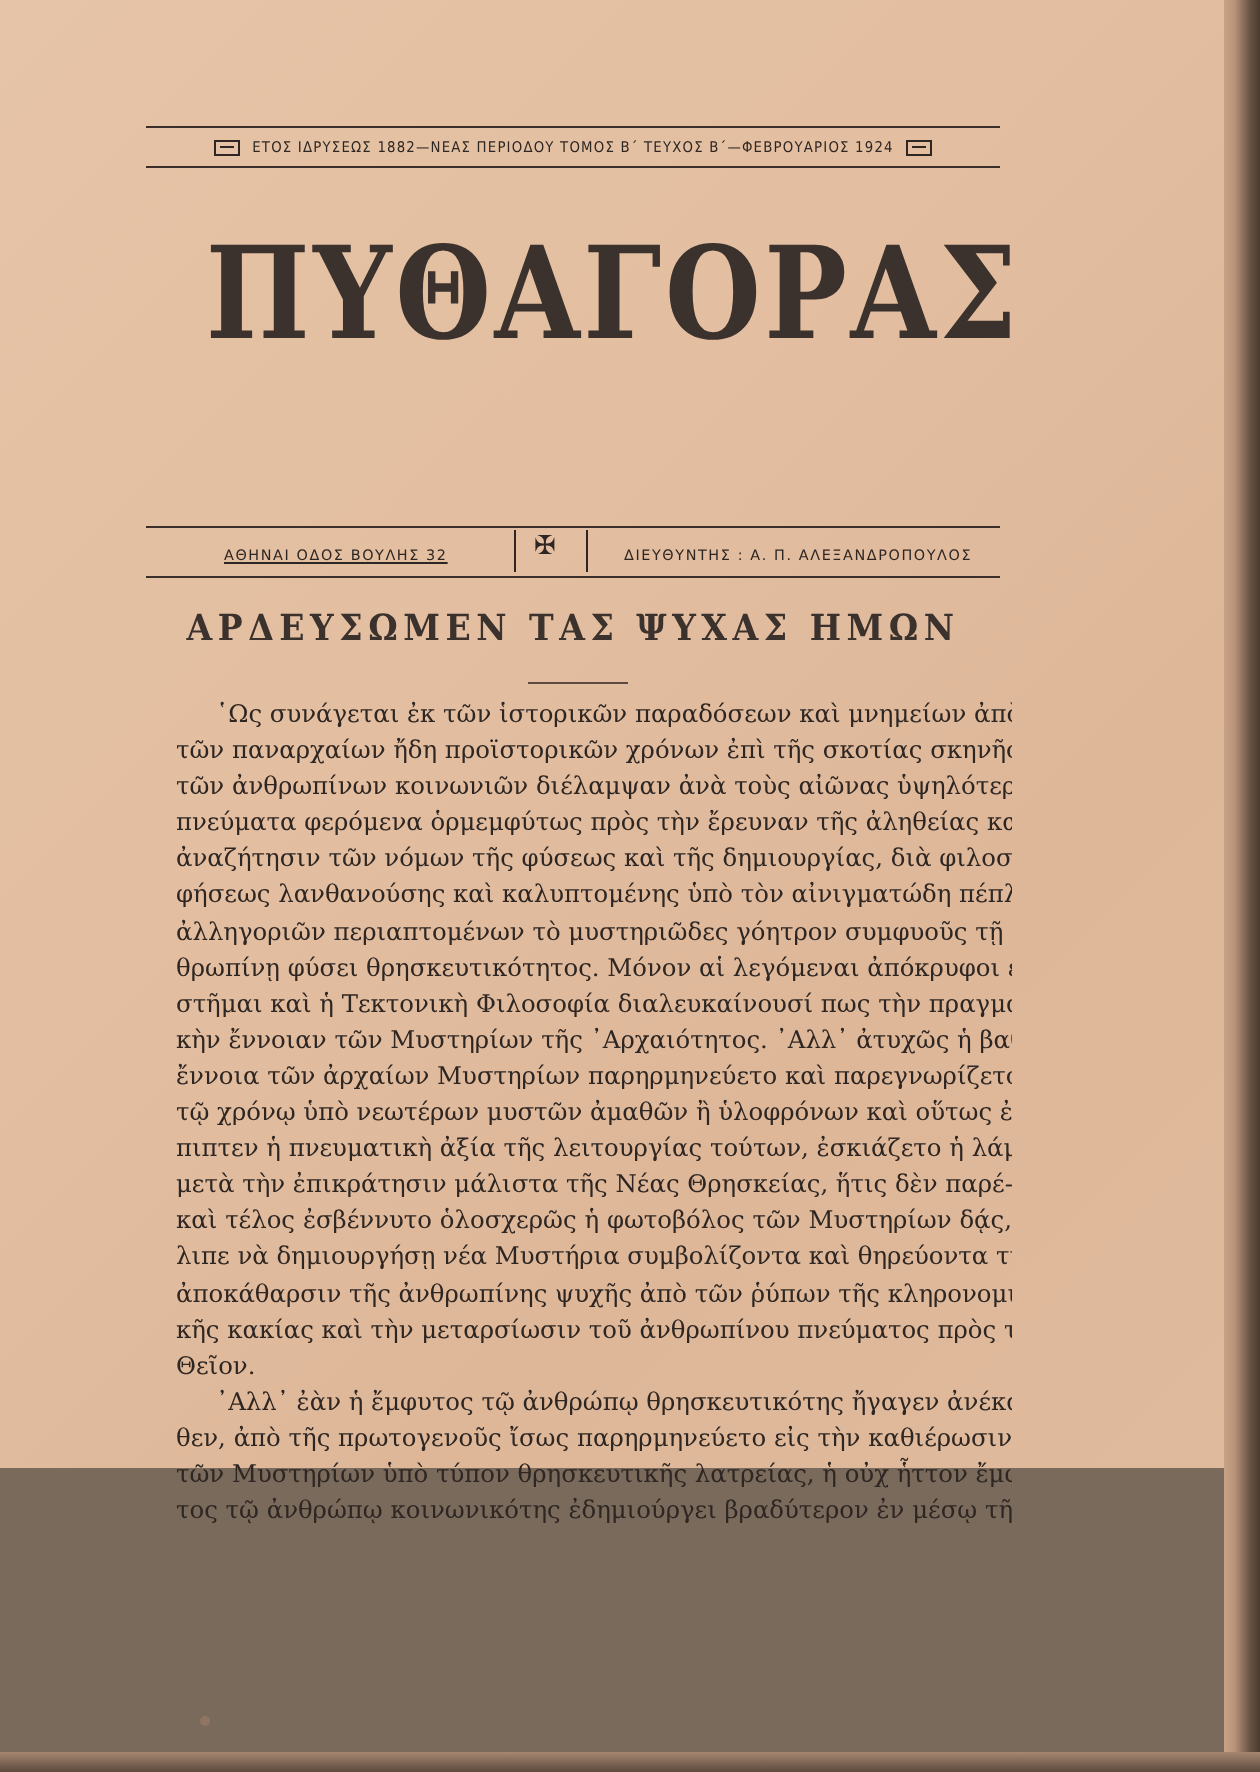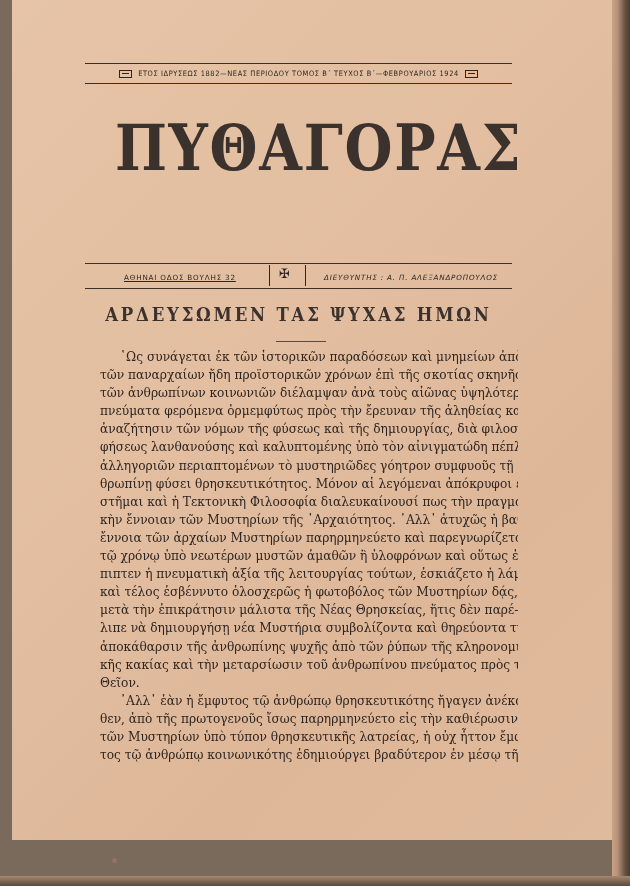--- a/index.html
+++ b/index.html
@@ -9,24 +9,24 @@
     body {
       width: 630px;
       height: 886px;
       position: relative;
       overflow: hidden;
       background: #7a6a5c;
       font-family: "DejaVu Serif", serif;
     }
     .page {
       position: absolute;
-      left: 12px;
+      left: 0;
       top: 0;
       width: 612px;
-      height: 840px;
+      height: 734px;
       background: linear-gradient(135deg, #e6c4a7 0%, #e3bea0 40%, #deb799 70%, #e0ba9c 100%);
     }
     .page-edge {
       position: absolute;
       left: 612px;
       top: 0;
       width: 18px;
       height: 886px;
       background: linear-gradient(90deg, #c9a386 0%, #b8937a 30%, #6b5646 70%, #4a3a30 100%);
     }
@@ -100,21 +100,20 @@
     }
     .addr-right {
       position: absolute;
       left: 312px;
       top: 273px;
       font-family: "DejaVu Sans", sans-serif;
       font-size: 7.2px;
       letter-spacing: 0.8px;
       color: #2e2622;
       white-space: nowrap;
-      font-style: italic;
     }
     .vsep {
       position: absolute;
       top: 265px;
       width: 0;
       height: 21px;
       border-left: 1.5px solid #2e2622;
     }
     .emblem {
       position: absolute;
@@ -212,22 +211,22 @@
     <span class="line">πνεύματα φερόμενα ὁρμεμφύτως πρὸς τὴν ἔρευναν τῆς ἀληθείας καὶ τὴν</span>
     <span class="line">ἀναζήτησιν  τῶν νόμων τῆς φύσεως καὶ τῆς  δημιουργίας, διὰ φιλοσο-</span>
     <span class="line">φήσεως λανθανούσης καὶ  καλυπτομένης  ὑπὸ τὸν αἰνιγματώδη  πέπλον</span>
     <span class="line">ἀλληγοριῶν περιαπτομένων τὸ μυστηριῶδες γόητρον συμφυοῦς τῇ ἀν-</span>
     <span class="line">θρωπίνῃ  φύσει θρησκευτικότητος. Μόνον αἱ λεγόμεναι ἀπόκρυφοι ἐπι-</span>
     <span class="line">στῆμαι καὶ ἡ Τεκτονικὴ Φιλοσοφία διαλευκαίνουσί πως τὴν  πραγματι-</span>
     <span class="line">κὴν ἔννοιαν τῶν Μυστηρίων  τῆς ᾿Αρχαιότητος. ᾿Αλλ᾿ ἀτυχῶς ἡ βαθεῖα</span>
     <span class="line">ἔννοια τῶν ἀρχαίων Μυστηρίων παρηρμηνεύετο καὶ παρεγνωρίζετο σὺν</span>
     <span class="line">τῷ χρόνῳ ὑπὸ νεωτέρων  μυστῶν ἀμαθῶν ἢ ὑλοφρόνων καὶ οὕτως ἐξέ-</span>
     <span class="line">πιπτεν ἡ πνευματικὴ ἀξία τῆς λειτουργίας τούτων, ἐσκιάζετο ἡ λάμψις</span>
+    <span class="line">μετὰ τὴν ἐπικράτησιν  μάλιστα  τῆς Νέας Θρησκείας, ἥτις δὲν παρέ-</span>
     <span class="line">καὶ τέλος ἐσβέννυτο ὁλοσχερῶς ἡ φωτοβόλος  τῶν  Μυστηρίων δᾴς,</span>
-    <span class="line">μετὰ τὴν ἐπικράτησιν  μάλιστα  τῆς Νέας Θρησκείας, ἥτις δὲν παρέ-</span>
     <span class="line">λιπε νὰ δημιουργήσῃ νέα Μυστήρια συμβολίζοντα  καὶ θηρεύοντα τὴν</span>
     <span class="line">ἀποκάθαρσιν τῆς ἀνθρωπίνης  ψυχῆς  ἀπὸ τῶν ῥύπων τῆς  κληρονομι-</span>
     <span class="line">κῆς κακίας καὶ τὴν μεταρσίωσιν  τοῦ ἀνθρωπίνου  πνεύματος πρὸς  τὸ</span>
     <span class="line last">Θεῖον.</span>
     <span class="line indent">᾿Αλλ᾿ ἐὰν ἡ ἔμφυτος τῷ ἀνθρώπῳ  θρησκευτικότης  ἤγαγεν ἀνέκα-</span>
     <span class="line">θεν, ἀπὸ  τῆς πρωτογενοῦς  ἴσως  παρηρμηνεύετο  εἰς  τὴν  καθιέρωσιν</span>
     <span class="line">τῶν Μυστηρίων ὑπὸ τύπον θρησκευτικῆς λατρείας, ἡ  οὐχ ἧττον ἔμφυ-</span>
     <span class="line">τος τῷ ἀνθρώπῳ  κοινωνικότης  ἐδημιούργει  βραδύτερον ἐν μέσῳ τῆς</span>
   </div>
 

